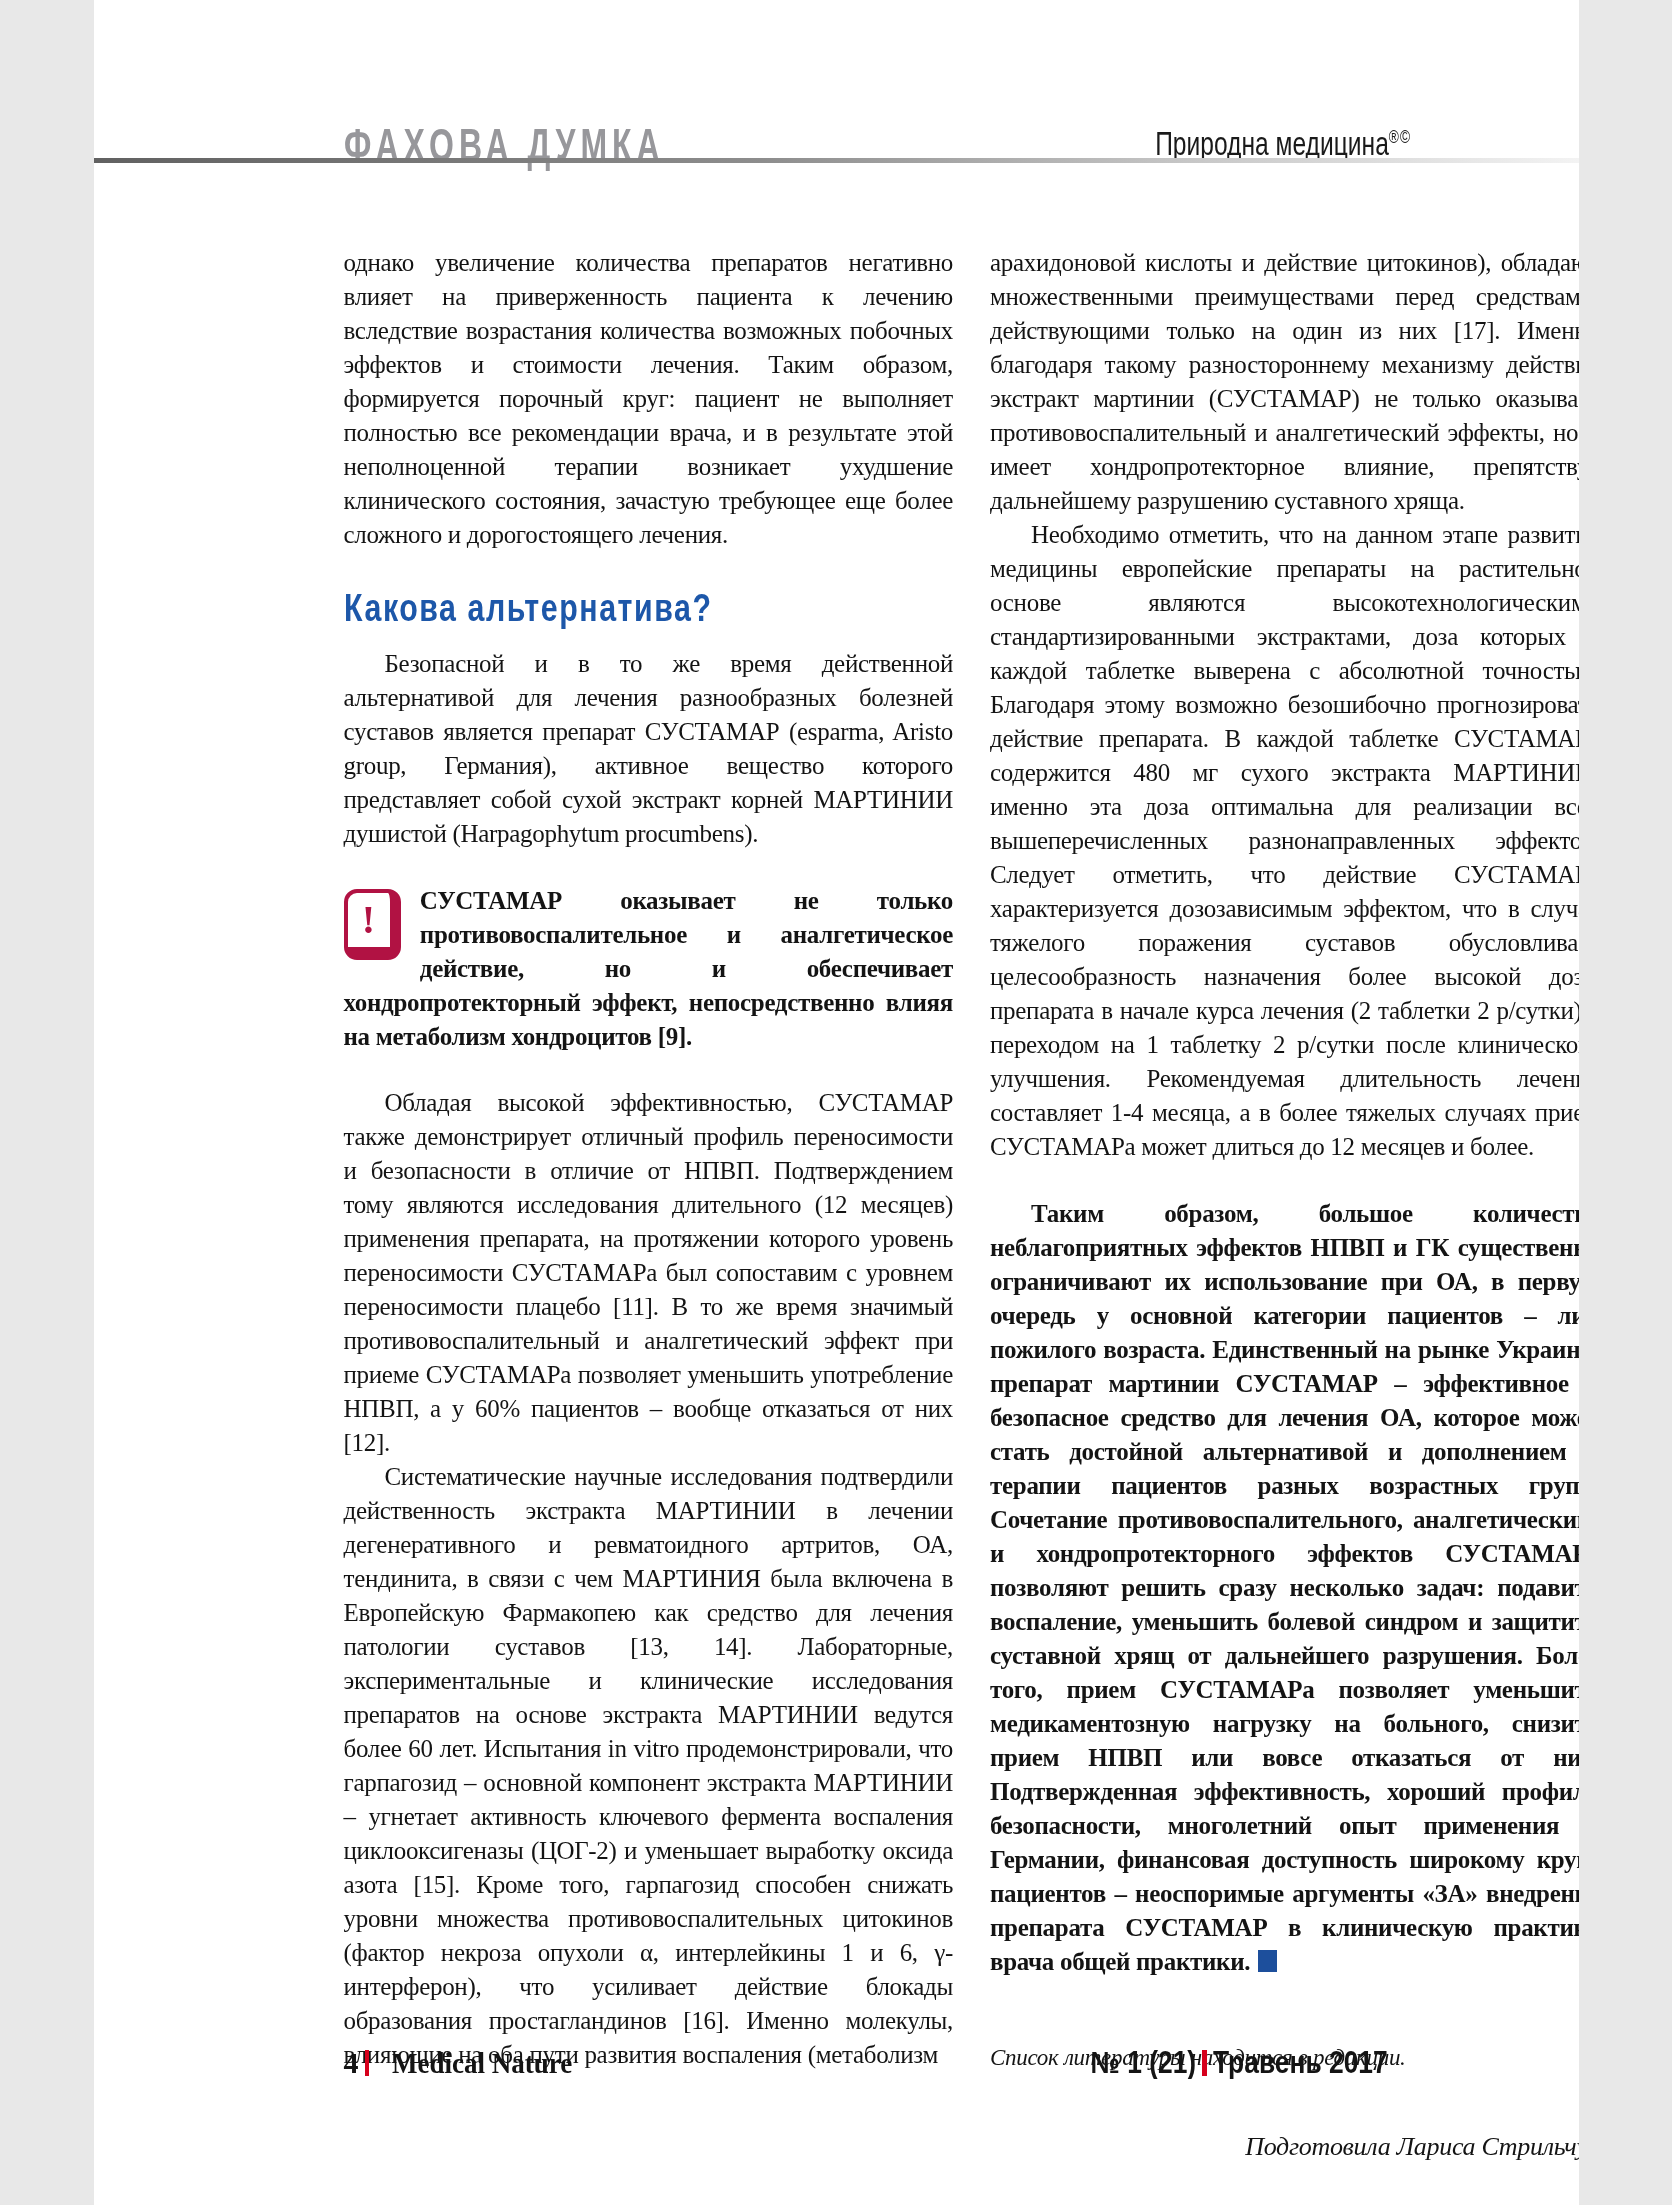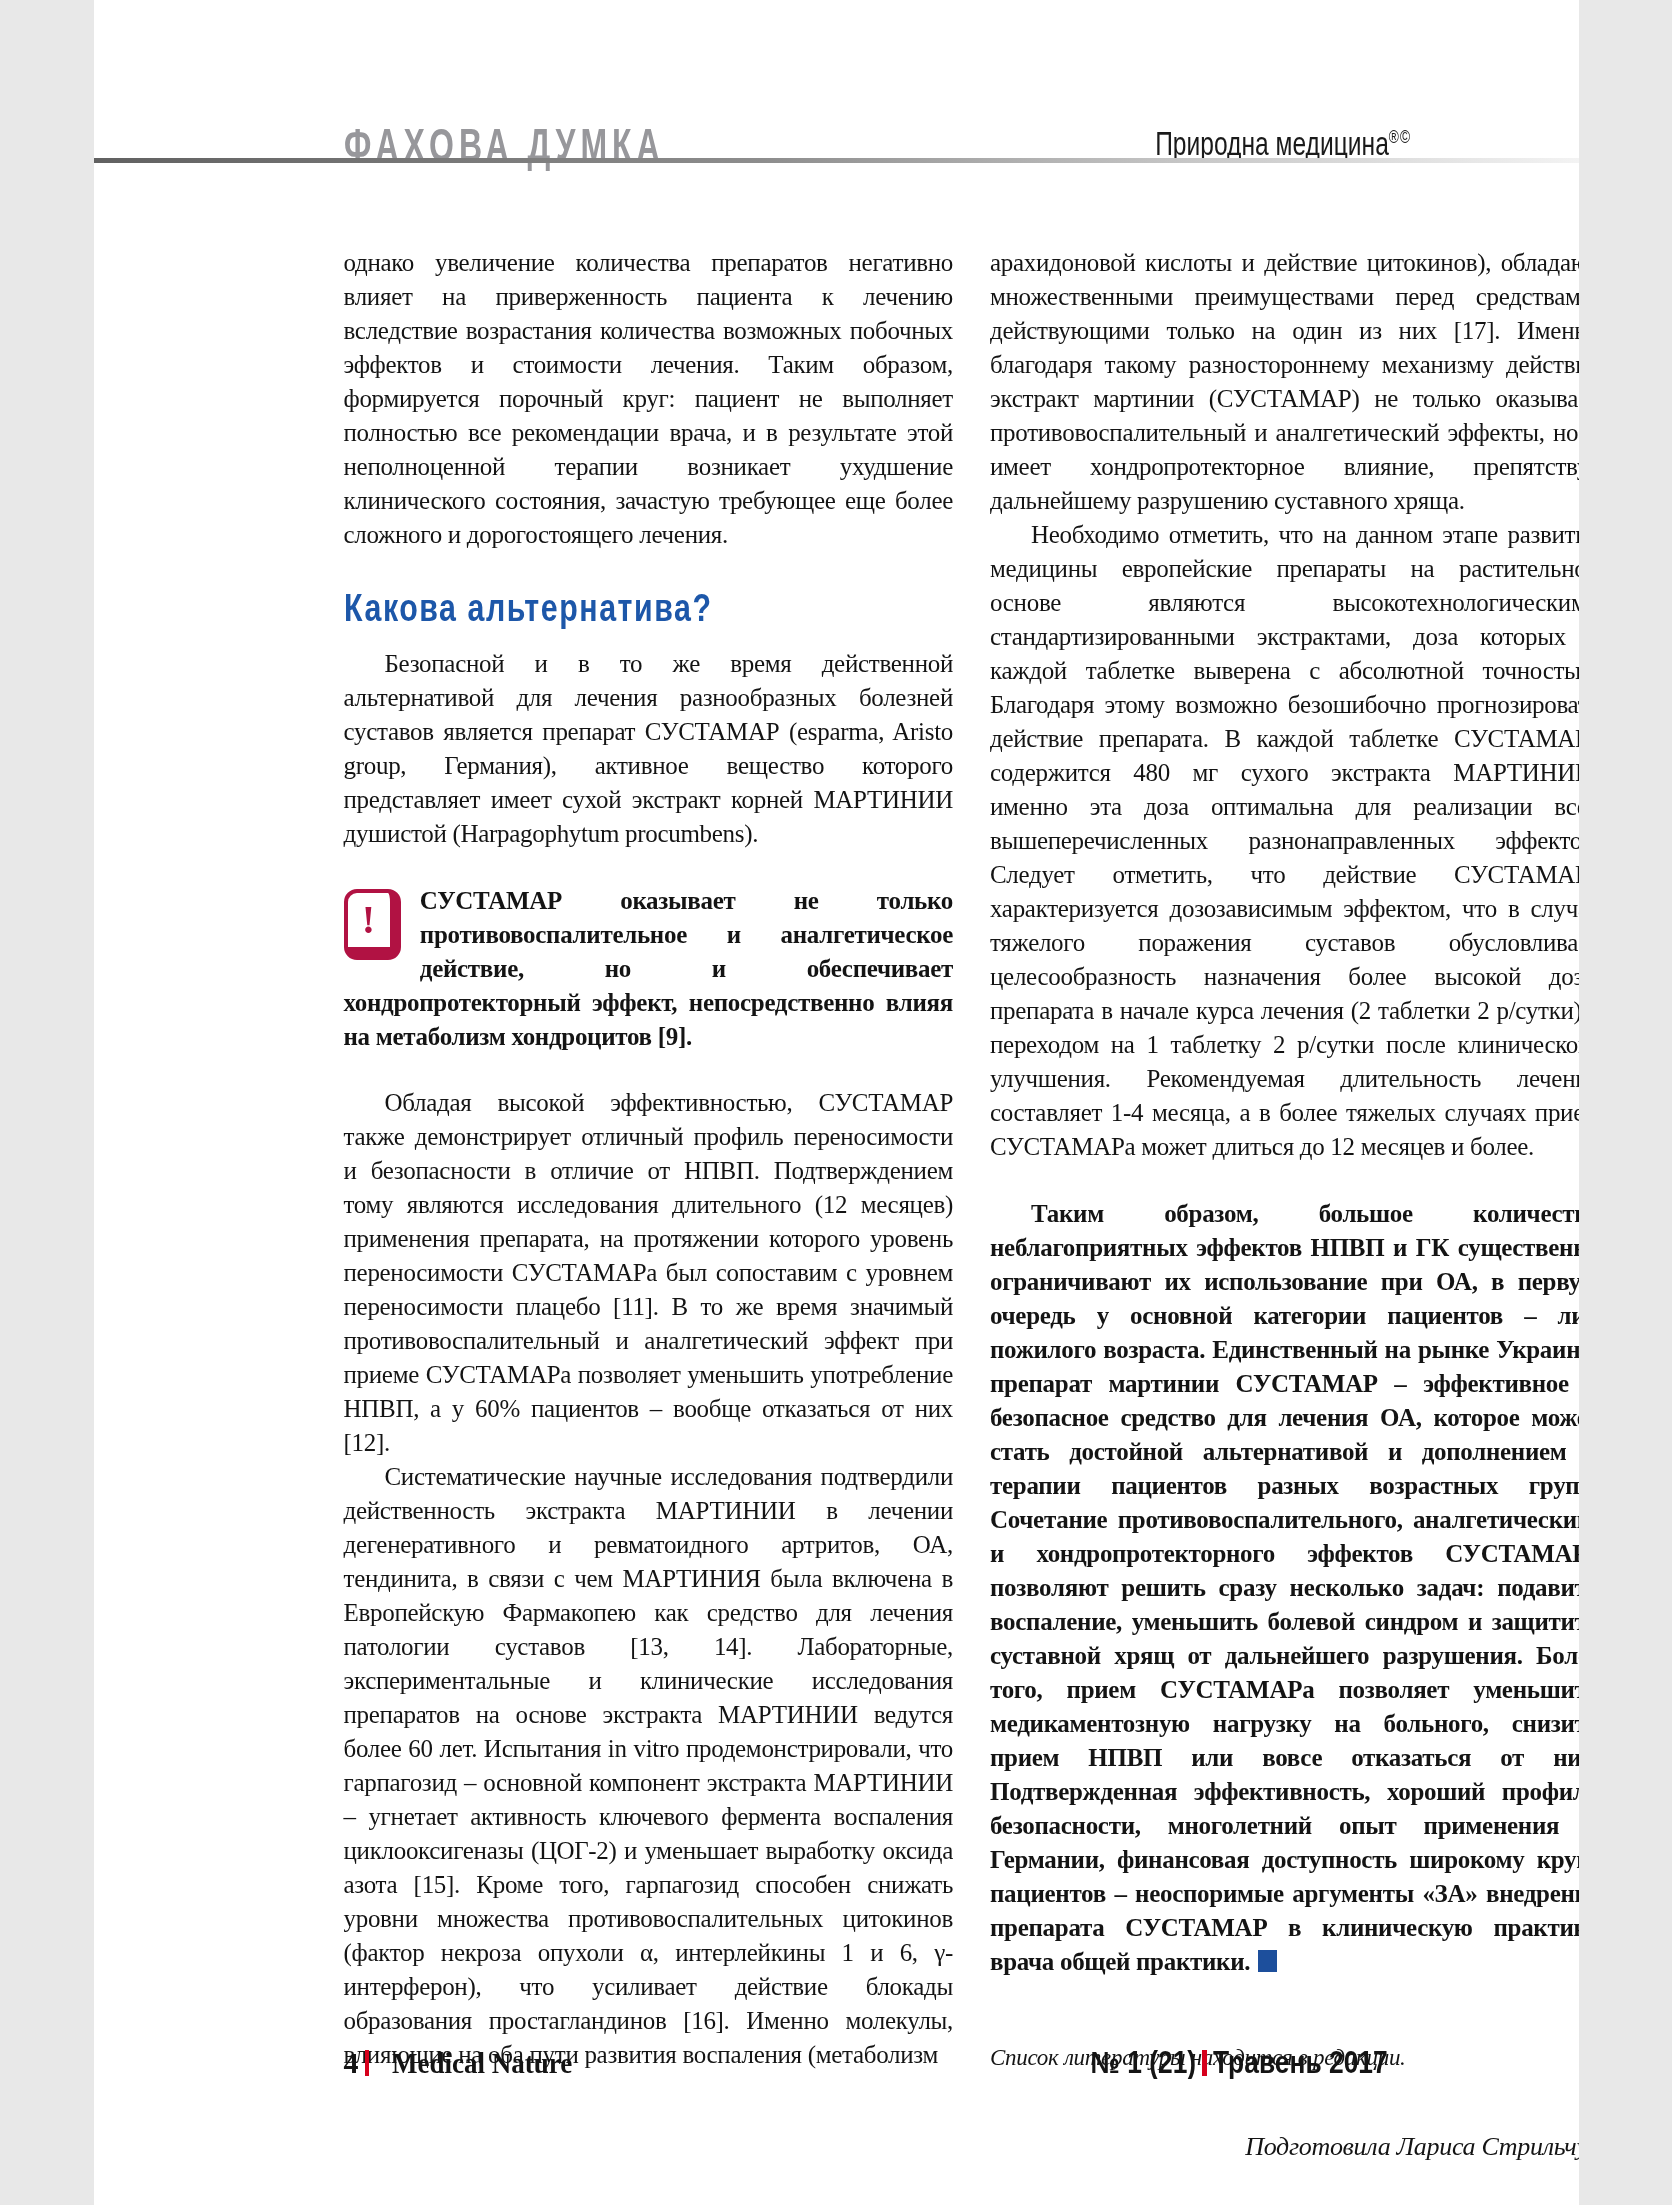--- a/index.html
+++ b/index.html
@@ -190,21 +190,21 @@
 
   <div class="header-rule"></div>
 
   <div class="columns">
 
     <div class="col">
       <p>однако увеличение количества препаратов негативно влияет на приверженность пациента к лечению вследствие возрастания количества возможных побочных эффектов и стоимости лечения. Таким образом, формируется порочный круг: пациент не выполняет полностью все рекомендации врача, и в результате этой неполноценной терапии возникает ухудшение клинического состояния, зачастую требующее еще более сложного и дорогостоящего лечения.</p>
 
       <div class="section-heading">Какова альтернатива?</div>
 
-      <p class="indent">Безопасной и в то же время действенной альтернативой для лечения разнообразных болезней суставов является препарат СУСТАМАР (esparma, Aristo group, Германия), активное вещество которого представляет имеет сухой экстракт корней МАРТИНИИ душистой (Harpagophytum procumbens).</p>
+      <p class="indent">Безопасной и в то же время действенной альтернативой для лечения разнообразных болезней суставов является препарат СУСТАМАР (esparma, Aristo group, Германия), активное вещество которого представляет собой сухой экстракт корней МАРТИНИИ душистой (Harpagophytum procumbens).</p>
 
       <div class="callout">
         <span class="alert-icon">!</span>
         <p class="text">СУСТАМАР оказывает не только противовоспалительное и аналгетическое действие, но и обеспечивает хондропротекторный эффект, непосредственно влияя на метаболизм хондроцитов [9].</p>
       </div>
 
       <p class="indent">Обладая высокой эффективностью, СУСТАМАР также демонстрирует отличный профиль переносимости и безопасности в отличие от НПВП. Подтверждением тому являются исследования длительного (12 месяцев) применения препарата, на протяжении которого уровень переносимости СУСТАМАРа был сопоставим с уровнем переносимости плацебо [11]. В то же время значимый противовоспалительный и аналгетический эффект при приеме СУСТАМАРа позволяет уменьшить употребление НПВП, а у 60% пациентов – вообще отказаться от них [12].</p>
 
       <p class="indent">Систематические научные исследования подтвердили действенность экстракта МАРТИНИИ в лечении дегенеративного и ревматоидного артритов, ОА, тендинита, в связи с чем МАРТИНИЯ была включена в Европейскую Фармакопею как средство для лечения патологии суставов [13, 14]. Лабораторные, экспериментальные и клинические исследования препаратов на основе экстракта МАРТИНИИ ведутся более 60 лет. Испытания in vitro продемонстрировали, что гарпагозид – основной компонент экстракта МАРТИНИИ – угнетает активность ключевого фермента воспаления циклооксигеназы (ЦОГ-2) и уменьшает выработку оксида азота [15]. Кроме того, гарпагозид способен снижать уровни множества противовоспалительных цитокинов (фактор некроза опухоли α, интерлейкины 1 и 6, γ-интерферон), что усиливает действие блокады образования простагландинов [16]. Именно молекулы, влияющие на оба пути развития воспаления (метаболизм</p>
     </div>

